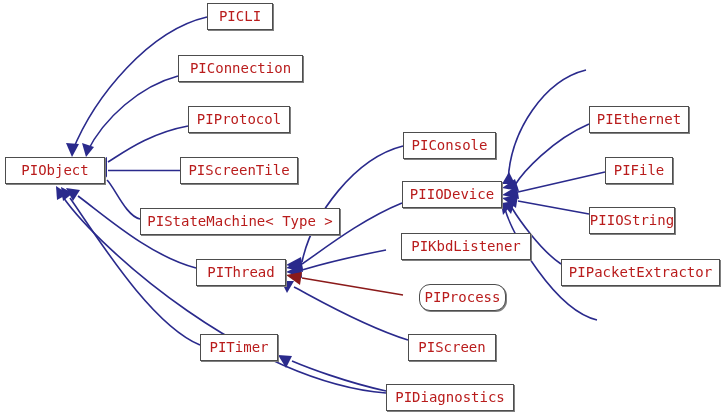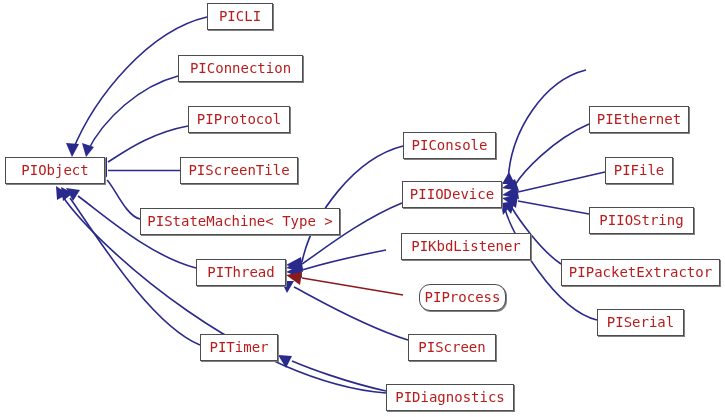--- a/index.html
+++ b/index.html
@@ -210,25 +210,22 @@
 
 
   <div class="class-node" style="left:589px;top:106px;width:100px;height:27px;">
     <span class="node-label">PIEthernet</span>
   </div>
 
   <div class="class-node" style="left:605px;top:157px;width:68px;height:27px;">
     <span class="node-label">PIFile</span>
   </div>
 
-  <div class="class-node" style="left:589px;top:207px;width:105px;height:27px;">
+  <div class="class-node" style="left:589px;top:207px;width:86px;height:27px;">
     <span class="node-label">PIIOString</span>
   </div>
 
   <div class="class-node" style="left:561px;top:259px;width:159px;height:27px;">
     <span class="node-label">PIPacketExtractor</span>
   </div>
 
-  <div class="class-node" style="left:597px;top:309px;width:87px;height:27px;">
-    <span class="node-label">PISerial</span>
-  </div>
 
 </div>
 
 </body></html>

